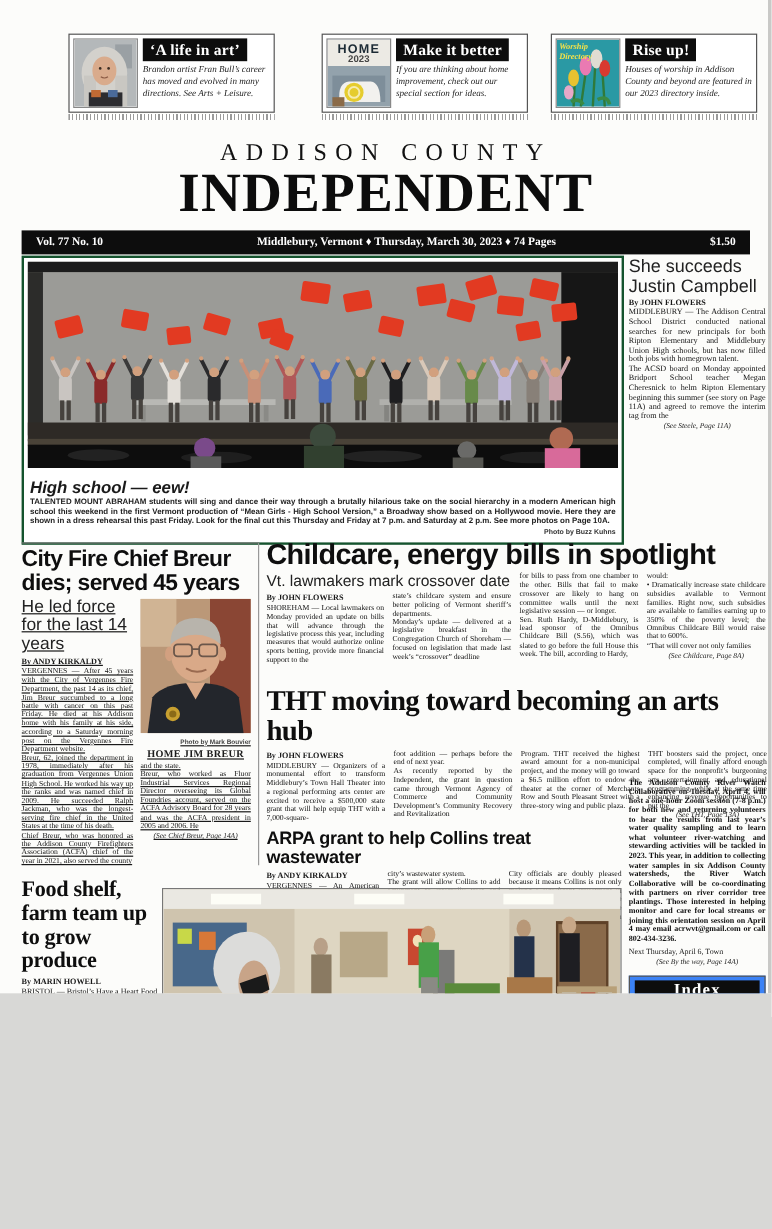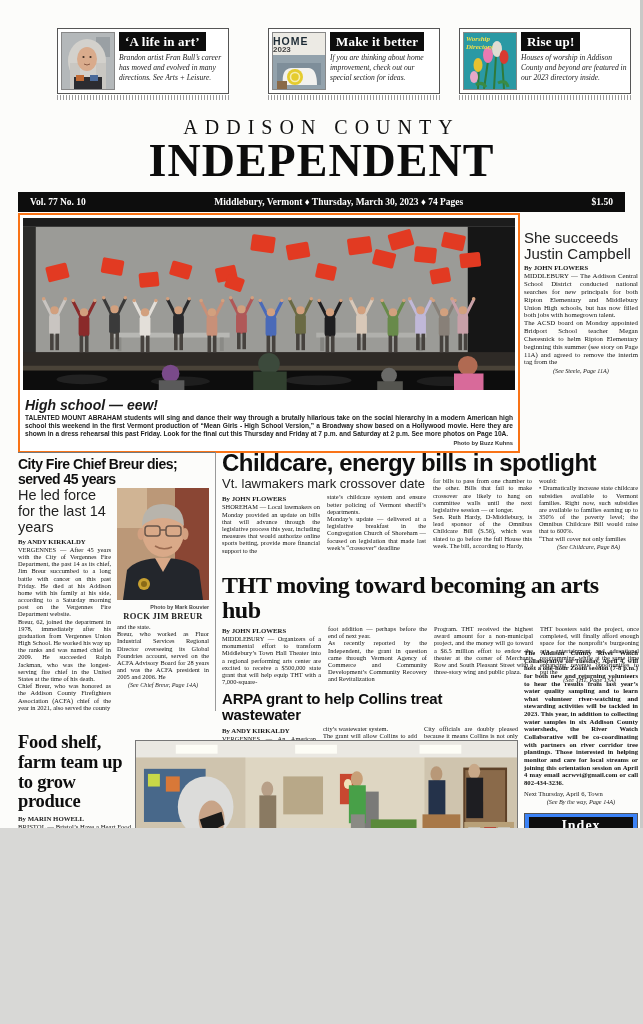--- a/index.html
+++ b/index.html
@@ -8,55 +8,55 @@
   
   .promo{position:absolute;top:28px;height:66px;width:172px;border:1px solid #555;
          background:#fff;display:flex;padding:3px;box-sizing:border-box;gap:4px;}
   .promo-thumb{width:52px;height:56px;flex:0 0 52px;border:1px solid #888;position:relative;overflow:hidden;}
   .promo-right{flex:1;min-width:0;}
   .promo-title{display:inline-block;background:#0d0d0d;color:#fff;font-weight:bold;
                font-size:13px;line-height:17px;padding:1px 6px;letter-spacing:.2px;}
   .promo-desc{font-style:italic;font-size:7.6px;line-height:1.3;margin-top:2px;color:#222;}
   .hash{position:absolute;top:95px;height:5px;width:172px;
         background:repeating-linear-gradient(90deg,#9a9a9a 0 1px,#fff 1px 3px);}
-  .cover-txt{position:absolute;left:0;right:0;font-weight:bold;
+  .cover-txt{position:absolute;left:0;right:0;text-align:center;font-weight:bold;
              font-family:"Liberation Sans",sans-serif;color:#1c2a34;}
   .worship-txt{position:absolute;left:2px;font-style:italic;font-weight:bold;color:#f2e14a;
                font-size:7px;line-height:7px;font-family:"Liberation Serif",serif;}
   
   .kicker{position:absolute;top:116px;left:0;right:0;text-align:center;
           font-size:20px;letter-spacing:7px;color:#111;}
   .mast-title{position:absolute;top:134px;left:0;right:0;text-align:center;
           font-size:46px;font-weight:bold;letter-spacing:1px;color:#0c0c0c;}
   .infobar{position:absolute;top:192px;left:18px;width:607px;height:20px;background:#0d0d0d;
            color:#fff;display:flex;align-items:center;justify-content:space-between;
            font-size:9.5px;font-weight:bold;padding:0 12px;box-sizing:border-box;}
   
-  .photo-frame{position:absolute;left:18px;top:213px;width:502px;border:2px solid #f97316;
+  .photo-frame{position:absolute;left:18px;top:213px;width:502px;border:2px solid #14532d;
                background:#fff;padding:3px;box-sizing:border-box;}
   .cap-title{font-family:"Liberation Sans",sans-serif;font-weight:bold;font-style:italic;
              font-size:14px;margin:3px 0 1px 2px;}
   .cap-body{font-family:"Liberation Sans",sans-serif;font-weight:bold;font-size:6.6px;
             line-height:1.25;text-align:justify;color:#222;padding:0 2px;}
   .cap-credit{font-family:"Liberation Sans",sans-serif;font-weight:bold;font-size:5.8px;
               text-align:right;color:#333;padding:1px 2px 2px 0;}
   
   .hl-sans{font-family:"Liberation Sans",sans-serif;font-weight:bold;color:#0e0e0e;letter-spacing:-.5px;}
   .hl-serif{font-family:"Liberation Serif",serif;font-weight:bold;color:#0e0e0e;letter-spacing:-.5px;}
   .subhead{font-family:"Liberation Sans",sans-serif;color:#222;}
   .byline{font-weight:bold;font-size:6.8px;margin:2px 0 1px 0;}
   .body-txt{font-size:6.4px;line-height:1.12;text-align:justify;white-space:pre-line;color:#111;}
   .jump{font-style:italic;font-size:6.2px;text-align:center;margin-top:1px;}
   .col{box-sizing:border-box;}
   
   .steele{position:absolute;left:524px;top:214px;width:114px;}
   
   .breur{position:absolute;left:18px;top:452px;width:198px;border-top:1px solid #777;
          border-right:1px solid #999;padding:4px 6px 0 0;box-sizing:border-box;}
-  .breur-row{display:flex;gap:6px;margin-top:2px;}
+  .breur-row{display:flex;gap:6px;margin-top:2px;text-decoration:underline;}
   .photo-credit{font-family:"Liberation Sans",sans-serif;font-weight:bold;font-size:5.4px;
                 text-align:right;color:#444;}
   .photo-name{font-weight:bold;font-size:8.5px;text-align:center;letter-spacing:.3px;margin:1px 0 2px;}
   
   .middle{position:absolute;left:222px;top:450px;width:418px;}
   .cc-row{display:flex;gap:7px;margin-top:2px;}
   .mid-col{flex:0 0 99px;width:99px;}
   .tht-row{display:flex;gap:7px;margin-top:2px;}
   .arpa-row{display:flex;gap:7px;margin-top:2px;width:296px;}
   .arpa-col{flex:0 0 94px;width:94px;}
@@ -237,29 +237,29 @@
         <circle cx="452" cy="152" r="10" fill="#b06a52"></circle>
           <rect x="438" y="160" width="30" height="17" fill="#d86a9a"></rect>
       </g>
     </svg>
     <div class="cap-title">High school — eew!</div>
     <div class="cap-body">TALENTED MOUNT ABRAHAM students will sing and dance their way through a brutally hilarious take on the social hierarchy in a modern American high school this weekend in the first Vermont production of “Mean Girls - High School Version,” a Broadway show based on a Hollywood movie. Here they are shown in a dress rehearsal this past Friday. Look for the final cut this Thursday and Friday at 7 p.m. and Saturday at 2 p.m. See more photos on Page 10A.</div>
     <div class="cap-credit">Photo by Buzz Kuhns</div>
   </div>
 
   <div class="steele">
-    <div class="subhead" style="font-size:15px;line-height:1.08;margin-top:16px">She succeeds Justin Campbell</div>
+    <div class="subhead" style="font-size:15px;line-height:1.08;margin-top:1px">She succeeds Justin Campbell</div>
     <div class="byline">By JOHN FLOWERS</div>
     <div class="body-txt" style="font-size:6.8px;line-height:1.15">MIDDLEBURY — The Addison Central School District conducted national searches for new principals for both Ripton Elementary and Middlebury Union High schools, but has now filled both jobs with homegrown talent.
 The ACSD board on Monday appointed Bridport School teacher Megan Cheresnick to helm Ripton Elementary beginning this summer (see story on Page 11A) and agreed to remove the interim tag from the</div>
     <div class="jump">(See Steele, Page 11A)</div>
   </div>
 
   <div class="breur">
-    <div class="hl-sans" style="font-size:14px;line-height:1.04">City Fire Chief Breur dies; served 45 years</div>
+    <div class="hl-sans" style="font-size:19px;line-height:1.04">City Fire Chief Breur dies; served 45 years</div>
     <div class="breur-row">
       <div class="col" style="width:96px">
         <div class="subhead" style="font-size:14.5px;line-height:1.1">He led force for the last 14 years</div>
         <div class="byline">By ANDY KIRKALDY</div>
         <div class="body-txt">VERGENNES — After 45 years with the City of Vergennes Fire Department, the past 14 as its chief, Jim Breur succumbed to a long battle with cancer on this past Friday. He died at his Addison home with his family at his side, according to a Saturday morning post on the Vergennes Fire Department website.
 Breur, 62, joined the department in 1978, immediately after his graduation from Vergennes Union High School. He worked his way up the ranks and was named chief in 2009. He succeeded Ralph Jackman, who was the longest-serving fire chief in the United States at the time of his death.
 Chief Breur, who was honored as the Addison County Firefighters Association (ACFA) chief of the year in 2021, also served the county</div>
       </div>
       <div class="col" style="width:92px">
         <svg width="92" height="112" viewBox="0 0 92 112">
@@ -273,21 +273,21 @@
           <ellipse cx="24" cy="46" rx="3.5" ry="6" fill="#d2a080"></ellipse>
           <ellipse cx="68" cy="46" rx="3.5" ry="6" fill="#d2a080"></ellipse>
           <rect x="28" y="38" width="15" height="10" rx="3" fill="none" stroke="#6a564a" stroke-width="1.5"></rect>
           <rect x="49" y="38" width="15" height="10" rx="3" fill="none" stroke="#6a564a" stroke-width="1.5"></rect>
           <path d="M43 42 L49 42" stroke="#6a564a" stroke-width="1.5"></path>
           <path d="M38 58 q8 5 17 1" stroke="#9a6a50" stroke-width="1.6" fill="none"></path>
           <circle cx="27" cy="96" r="6" fill="#c8a030"></circle>
           <circle cx="27" cy="96" r="3" fill="#8a6a18"></circle>
         </svg>
         <div class="photo-credit">Photo by Mark Bouvier</div>
-        <div class="photo-name">ROCK JIM BREUR</div>
+        <div class="photo-name">HOME JIM BREUR</div>
         <div class="body-txt">and the state.
 Breur, who worked as Fluor Industrial Services Regional Director overseeing its Global Foundries account, served on the ACFA Advisory Board for 28 years and was the ACFA president in 2005 and 2006. He</div>
         <div class="jump">(See Chief Breur, Page 14A)</div>
       </div>
     </div>
   </div>
 
   <div class="middle">
 
     <div>

